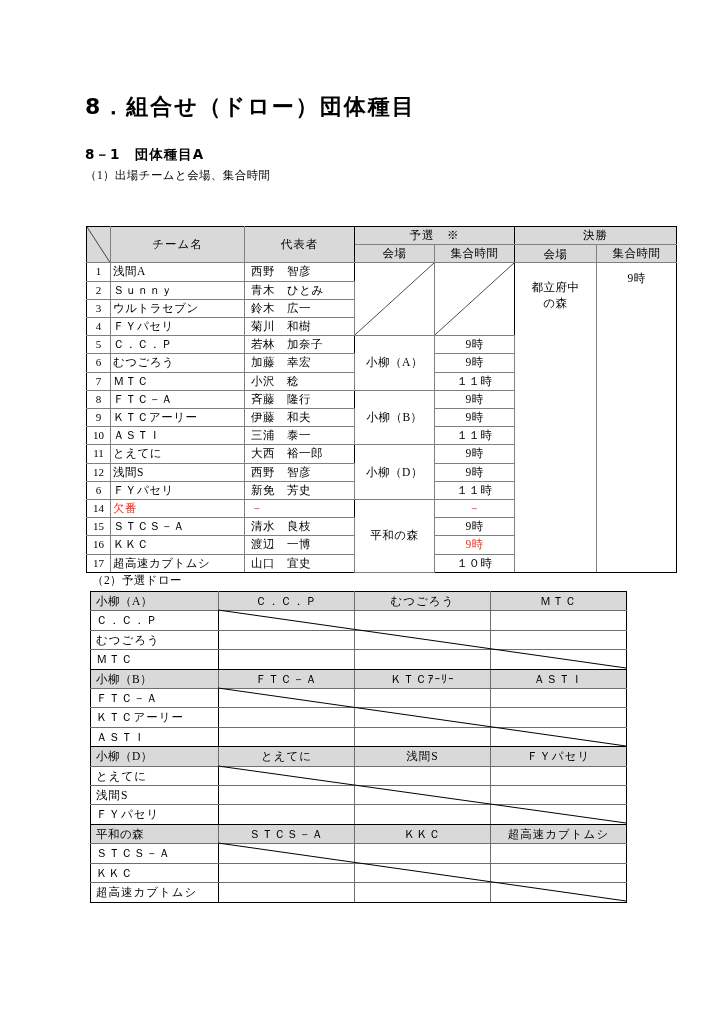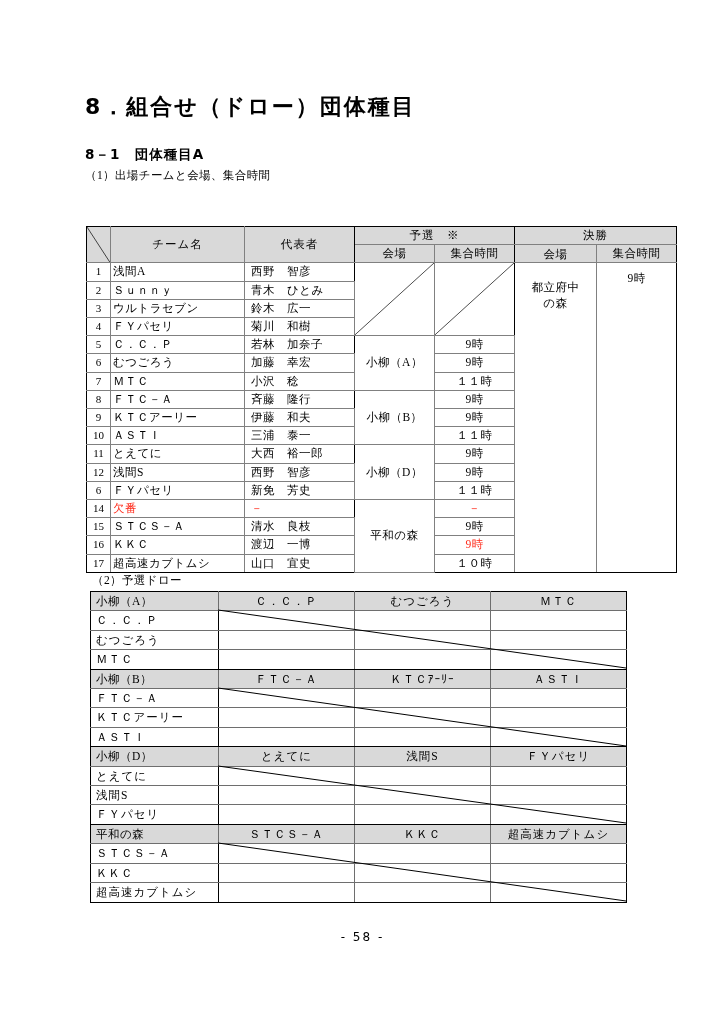--- a/index.html
+++ b/index.html
@@ -411,14 +411,13 @@
   </table>
   <div class="matrix-overlay" id="matrix-overlay" style="top: 591px; height: 312px;">
       <svg viewBox="0 0 536 312" preserveAspectRatio="none">
         <line x1="128" y1="19" x2="536" y2="77" stroke="#000" stroke-width="1" vector-effect="non-scaling-stroke"></line>
         <line x1="128" y1="97" x2="536" y2="155" stroke="#000" stroke-width="1" vector-effect="non-scaling-stroke"></line>
         <line x1="128" y1="175" x2="536" y2="232" stroke="#000" stroke-width="1" vector-effect="non-scaling-stroke"></line>
         <line x1="128" y1="252" x2="536" y2="310" stroke="#000" stroke-width="1" vector-effect="non-scaling-stroke"></line>
       </svg>
     </div>
 
-  <div class="pagenum">- 58 -</div>
 </div>
 
 </body></html>

